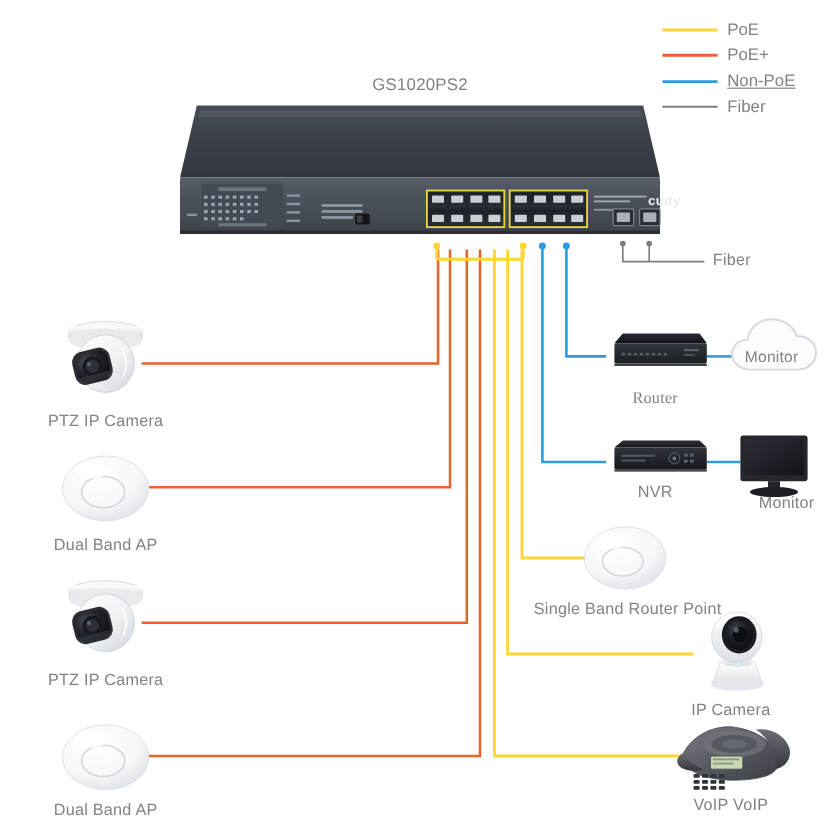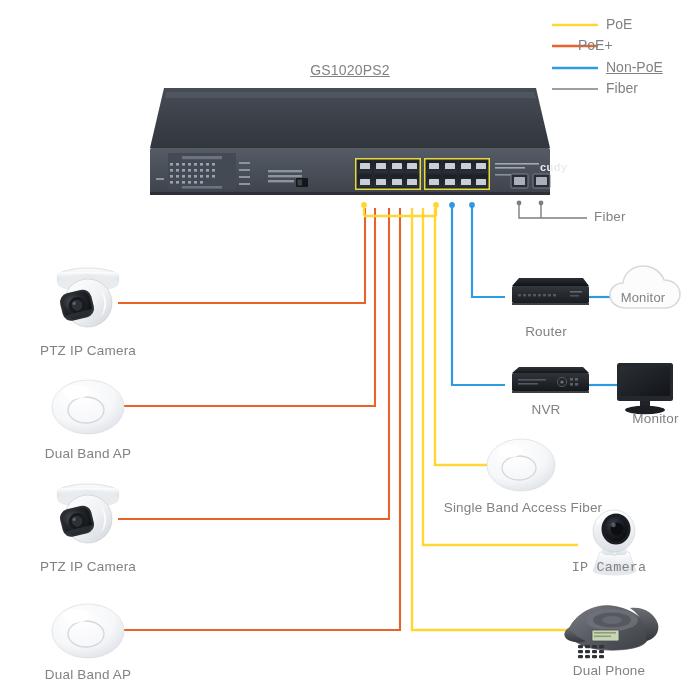--- a/index.html
+++ b/index.html
@@ -86,25 +86,25 @@
     </g>
   </svg>
 
   <svg class="layer">
     <line x1="552" y1="25" x2="598" y2="25" stroke="#FFD633" stroke-width="2.4"></line>
     <line x1="552" y1="46" x2="598" y2="46" stroke="#E8622A" stroke-width="2.4"></line>
     <line x1="552" y1="68" x2="598" y2="68" stroke="#2E9BE0" stroke-width="2.4"></line>
     <line x1="552" y1="89" x2="598" y2="89" stroke="#7D7D83" stroke-width="1.6"></line>
   </svg>
   <div class="legend-txt" style="left:606px;top:16px;">PoE</div>
-  <div class="legend-txt" style="left:578px;top:37px;">PoE+</div>
+  <div class="legend-txt" style="left:606px;top:37px;">PoE+</div>
   <div class="legend-txt" style="left:606px;top:59px;text-decoration:underline;">Non-PoE</div>
   <div class="legend-txt" style="left:606px;top:80px;">Fiber</div>
 
-  <div class="lbl center" style="left:350px;top:62px;font-size:14px;text-decoration:underline;">GS1020PS2</div>
+  <div class="lbl center" style="left:350px;top:62px;font-size:14px;">GS1020PS2</div>
 
   <svg class="layer">
     <defs>
       <linearGradient id="gTop" x1="0" y1="0" x2="0" y2="1">
         <stop offset="0%" stop-color="#464C55"></stop>
         <stop offset="55%" stop-color="#3B4048"></stop>
         <stop offset="100%" stop-color="#32363D"></stop>
       </linearGradient>
       <linearGradient id="gFace" x1="0" y1="0" x2="0" y2="1">
         <stop offset="0%" stop-color="#565C66"></stop>
@@ -351,21 +351,21 @@
         <rect x="533" y="294" width="3" height="2.4"></rect>
       <rect x="538" y="294" width="3" height="2.4"></rect>
         <rect x="543" y="294" width="3" height="2.4"></rect>
       <rect x="548" y="294" width="3" height="2.4"></rect>
         <rect x="553" y="294" width="3" height="2.4"></rect>
     </g>
     <rect x="570" y="291" width="12" height="1.6" fill="#7B828C" opacity=".7"></rect>
     <rect x="570" y="295" width="9" height="1.6" fill="#6A717B" opacity=".6"></rect>
     <rect x="512" y="303" width="77" height="2" fill="#0D0F12" opacity=".8"></rect>
   </svg>
-  <div class="lbl center" style="left:546px;top:324px;">Router</div>
+  <div class="lbl center" style="left:546px;top:324px;font-family:Liberation Serif, serif;">Router</div>
 
   <svg class="layer dev" style="left:0;top:0;">
     <path d="M626,308
              C616,308 610,302 610,295
              C610,288 616,283 623,283
              C624,273 633,266 643,266
              C653,266 661,272 664,280
              C673,280 680,286 680,294
              C680,302 673,308 665,308 Z" fill="#FCFCFD" stroke="#D5D9DE" stroke-width="1.6" stroke-linejoin="round"></path>
   </svg>
@@ -412,21 +412,21 @@
     <rect x="640" y="401" width="10" height="7" fill="#202329"></rect>
     <ellipse cx="645" cy="410" rx="20" ry="4.2" fill="#1B1E23"></ellipse>
   </svg>
   <div class="lbl center" style="left:644px;top:411px;padding-left:23px;">Monitor</div>
 
   <svg class="layer dev" style="left:0;top:0;">
     <ellipse cx="521" cy="465" rx="34" ry="26" fill="url(#apG)" stroke="#D8DCE1" stroke-width=".7"></ellipse>
     <ellipse cx="519" cy="468" rx="17" ry="12" fill="none" stroke="#D2D7DD" stroke-width="1.3"></ellipse>
     <ellipse cx="510" cy="451" rx="12" ry="6.5" fill="#FFFFFF" opacity=".85"></ellipse>
   </svg>
-  <div class="lbl center" style="left:523px;top:500px;">Single Band Access Fiber</div>
+  <div class="lbl center" style="left:523px;top:500px;">Single Band Router Point</div>
 
   <svg class="layer dev" style="left:0;top:0;">
     <defs>
       <linearGradient id="ipcB" x1="0" y1="0" x2="0" y2="1">
         <stop offset="0%" stop-color="#FFFFFF"></stop>
         <stop offset="100%" stop-color="#DCE0E5"></stop>
       </linearGradient>
       <radialGradient id="ipcLens" cx="38%" cy="32%" r="75%">
         <stop offset="0%" stop-color="#3C4149"></stop>
         <stop offset="50%" stop-color="#1B1E23"></stop>
@@ -441,21 +441,21 @@
     <circle cx="614.5" cy="552" r="3.4" fill="#DFF1F6" stroke="#BFD9E2" stroke-width=".8"></circle>
 
     <circle cx="614" cy="531" r="21" fill="url(#ipcB)" stroke="#CDD2D8" stroke-width=".6"></circle>
 
     <ellipse cx="616" cy="529" rx="14.5" ry="15.5" fill="#1A1D21"></ellipse>
     <ellipse cx="616" cy="529" rx="11.5" ry="12.5" fill="url(#ipcLens)"></ellipse>
     <circle cx="617" cy="529" r="6.4" fill="#0C0E11"></circle>
     <circle cx="613.5" cy="525" r="2.2" fill="#707880" opacity=".7"></circle>
     <path d="M596,522 A20,20 0 0 1 606,513 L607,516 A18,18 0 0 0 598,524 Z" fill="#FFFFFF" opacity=".9"></path>
   </svg>
-  <div class="lbl center" style="left:609px;top:560px;font-family:Liberation Mono, monospace;">IP Camera</div>
+  <div class="lbl center" style="left:609px;top:584px;">IP Camera</div>
 
   <svg class="layer dev" style="left:0;top:0;">
     <defs>
       <linearGradient id="vpG" x1="0" y1="0" x2="1" y2="1">
         <stop offset="0%" stop-color="#7A7D83"></stop>
         <stop offset="45%" stop-color="#5A5D63"></stop>
         <stop offset="100%" stop-color="#3A3D42"></stop>
       </linearGradient>
       <linearGradient id="vpG2" x1="0" y1="0" x2="0" y2="1">
         <stop offset="0%" stop-color="#6A6D73"></stop>
@@ -490,15 +490,15 @@
       <rect x="592" y="650" width="5" height="3.2" rx="1"></rect>
         <rect x="599" y="650" width="5" height="3.2" rx="1"></rect>
       <rect x="578" y="655" width="5" height="3.2" rx="1"></rect>
         <rect x="585" y="655" width="5" height="3.2" rx="1"></rect>
       <rect x="592" y="655" width="5" height="3.2" rx="1"></rect>
         <rect x="599" y="655" width="5" height="3.2" rx="1"></rect>
     </g>
 
     <path d="M570,627 C564,630 562,636 568,640 C574,643 582,643 586,641 C578,638 572,633 570,627 Z" fill="url(#vpG2)"></path>
   </svg>
-  <div class="lbl center" style="left:609px;top:663px;">Dual Phone</div>
+  <div class="lbl center" style="left:609px;top:663px;">VoIP VoIP</div>
 
 </div>
 
 </body></html>

